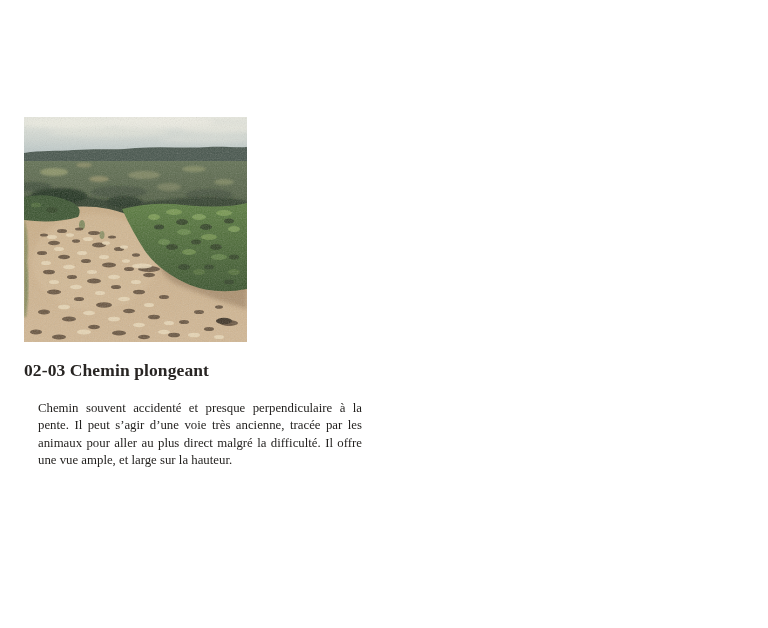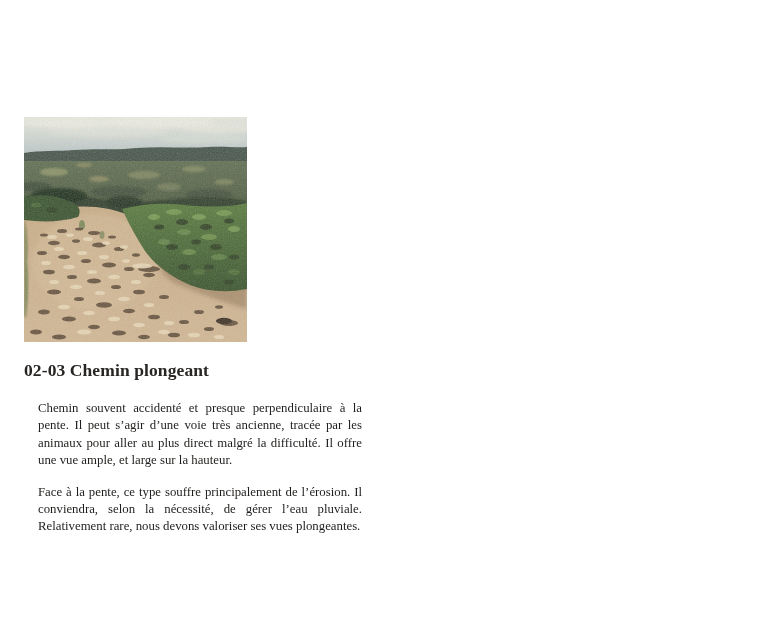--- a/index.html
+++ b/index.html
@@ -240,16 +240,15 @@
       <ellipse cx="200" cy="204" rx="8" ry="3.2" fill="#3a2f22"></ellipse>
 
       <rect x="0" y="0" width="223" height="225" filter="url(#grainF)"></rect>
     </svg>
   </figure>
 
   <h1 class="heading">02-03 Chemin plongeant</h1>
 
   <div class="body-text">
     <p>Chemin souvent accidenté et presque perpendiculaire à la pente. Il peut s’agir d’une voie très ancienne, tracée par les animaux pour aller au plus direct malgré la difficulté. Il offre une vue ample, et large sur la hauteur.</p>
-    <p>Face à la pente, ce type souffre principalement de l’érosion. Il conviendra, selon la nécessité, de gérer l’eau pluviale. Relativement rare, nous devons valoriser ses vues plongeantes.</p>
   </div>
 
 </div>
 
 </body></html>

